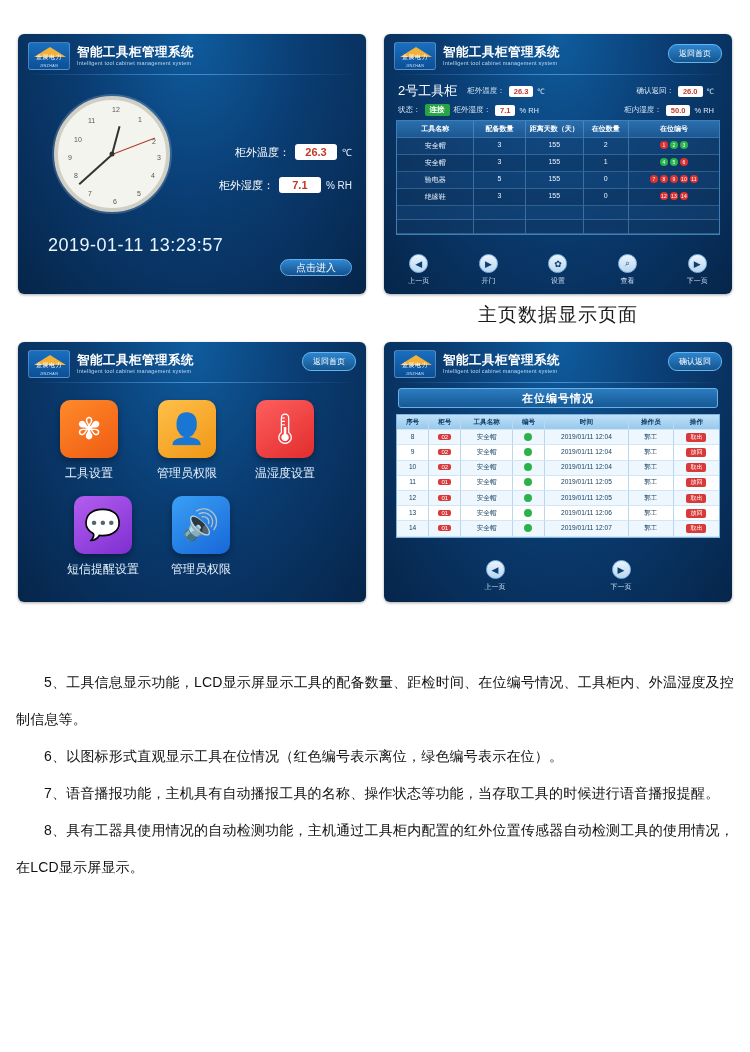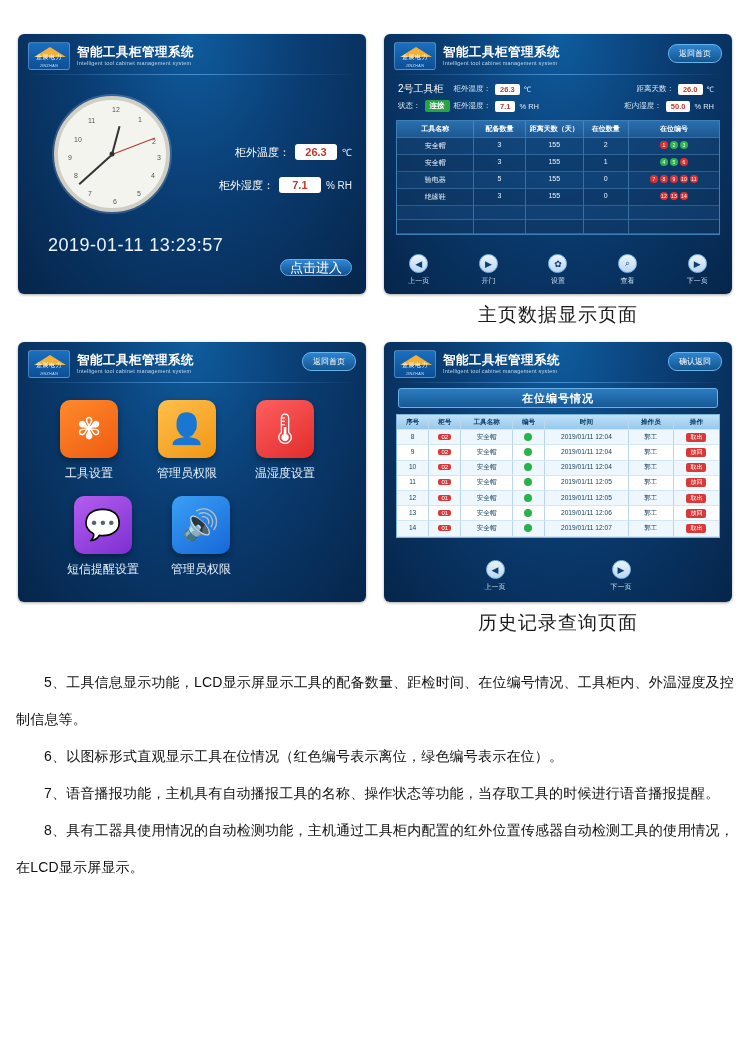--- a/index.html
+++ b/index.html
@@ -98,35 +98,35 @@
   .reading .unit { font-size:10px; color:#e7f1fb; }
   .r1 { top:110px; }
   .r2 { top:143px; }
 
   .datetime { position:absolute; left:30px; bottom:38px; font-size:18px; color:#eaf4ff; letter-spacing:.5px;}
   .enter-btn {
     position:absolute; right:14px; bottom:18px;
     width:72px; height:17px; border-radius:9px;
     background:linear-gradient(180deg,#2f88d4,#14508c);
     border:1px solid #63aee8;
-    font-size:13px; color:#fff;
+    font-size:10px; color:#fff;
     display:flex; align-items:center; justify-content:center;
   }
 
   
   .info-bar { position:absolute; left:14px; right:14px; top:48px; font-size:7.5px; color:#dbeaf8; }
   .info-row { display:flex; align-items:center; margin-bottom:4px; }
   .info-row .k { white-space:nowrap; margin-right:4px; }
   .chip {
     display:inline-block; background:#fff; color:#c0392b; font-weight:bold;
     border-radius:2px; padding:1px 5px; margin-right:4px; font-size:7.5px;
   }
   .chip.green { background:#27a544; color:#fff; }
   .spacer { flex:1; }
-  .cab-name { font-size:10px; color:#fff; margin-right:10px; white-space:nowrap;}
+  .cab-name { font-size:13px; color:#fff; margin-right:10px; white-space:nowrap;}
 
   .tbl { position:absolute; left:12px; right:12px; top:86px; border:1px solid #3f7fb5; }
   .tbl .th, .tbl .tr { display:flex; font-size:7px; }
   .tbl .th { background:linear-gradient(180deg,#2a6fae,#1c5690); color:#fff; font-weight:bold; }
   .tbl .th > div, .tbl .tr > div {
     padding:3px 1px; text-align:center;
     border-right:1px solid rgba(110,170,220,.45);
     border-bottom:1px solid rgba(110,170,220,.35);
     overflow:hidden; white-space:nowrap;
   }
@@ -281,21 +281,21 @@
         <div class="pill">返回首页</div>
         <div class="hdr-line"></div>
 
         <div class="info-bar">
           <div class="info-row">
             <span class="cab-name">2号工具柜</span>
             <span class="k">柜外温度：</span>
             <span class="chip">26.3</span>
             <span class="k">℃</span>
             <span class="spacer"></span>
-            <span class="k">距离天数：</span>
+            <span class="k">确认返回：</span>
             <span class="chip">26.0</span>
             <span class="k">℃</span>
           </div>
           <div class="info-row">
             <span class="k">状态：</span>
             <span class="chip green">连接</span>
             <span class="k">柜外湿度：</span>
             <span class="chip">7.1</span>
             <span class="k">% RH</span>
             <span class="spacer"></span>
@@ -563,21 +563,20 @@
           <div class="nav-item">
             <div class="nav-circle">◀</div>
             <div class="nav-label">上一页</div>
           </div>
           <div class="nav-item">
             <div class="nav-circle">▶</div>
             <div class="nav-label">下一页</div>
           </div>
         </div>
       </div>
-      <div class="caption">历史记录查询页面</div>
     </div>
 
   </div>
 
   <div class="body-text">
     <p>5、工具信息显示功能，LCD显示屏显示工具的配备数量、距检时间、在位编号情况、工具柜内、外温湿度及控制信息等。</p>
     <p>6、以图标形式直观显示工具在位情况（红色编号表示离位，绿色编号表示在位）。</p>
     <p>7、语音播报功能，主机具有自动播报工具的名称、操作状态等功能，当存取工具的时候进行语音播报提醒。</p>
     <p>8、具有工器具使用情况的自动检测功能，主机通过工具柜内配置的红外位置传感器自动检测工具的使用情况，在LCD显示屏显示。</p>
   </div>

